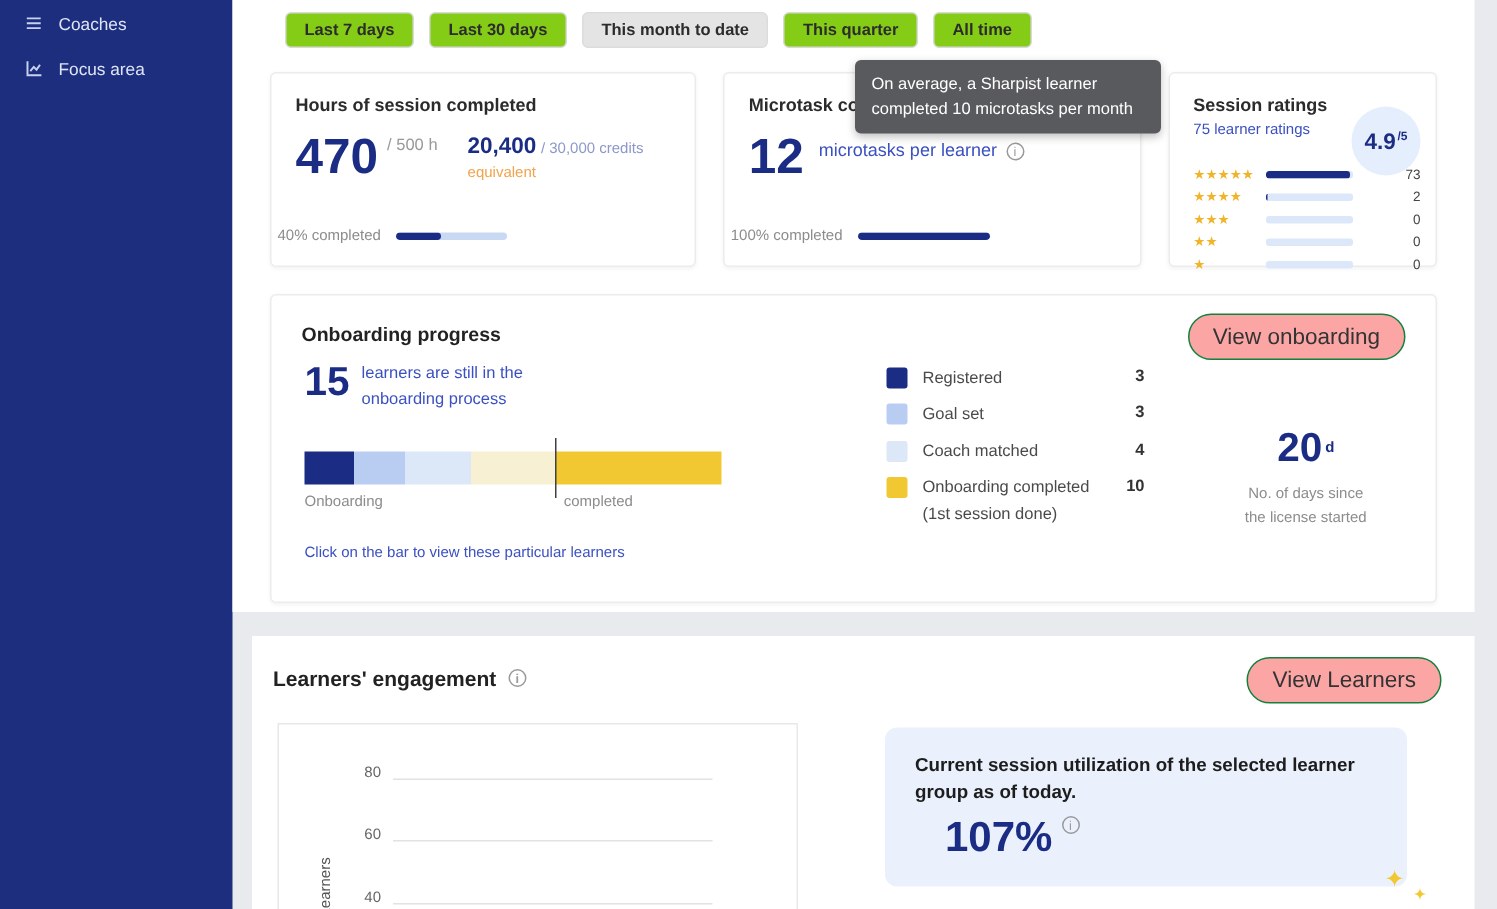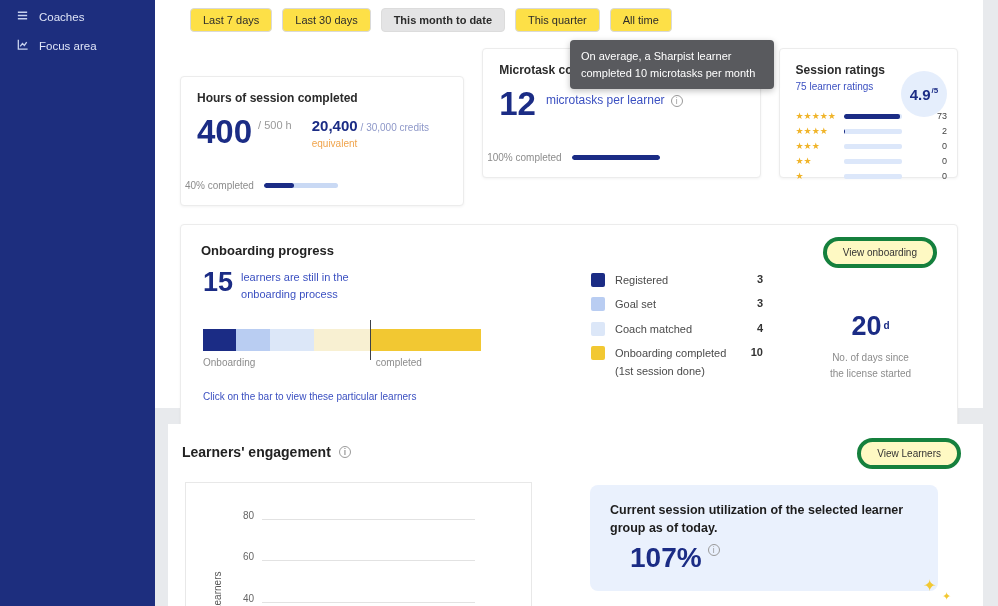--- a/index.html
+++ b/index.html
@@ -12,27 +12,27 @@
   .side-item{display:flex;align-items:center;gap:10px;padding:7px 16px;color:#dfe5f7;font-size:11.5px;cursor:pointer;}
   .side-item svg{flex:none;}
 
   
   .main{position:absolute;left:155px;top:0;right:0;bottom:0;}
   .panel-top{position:absolute;left:0;top:0;right:15px;height:408px;background:#fff;}
   .panel-bottom{position:absolute;left:13px;top:424px;right:15px;bottom:0;background:#fff;overflow:hidden;}
 
   
   .filters{display:flex;gap:10px;margin:8px 0 0 35px;}
-  .filter-btn{font-family:inherit;font-size:11px;color:#2c2c2c;background:#fde047;border:1px solid #d9d9d9;border-radius:4px;padding:5px 12px;cursor:pointer;white-space:nowrap;}
+  .filter-btn{font-family:inherit;font-size:11px;color:#2c2c2c;background:#84cc16;border:1px solid #d9d9d9;border-radius:4px;padding:5px 12px;cursor:pointer;white-space:nowrap;font-weight:bold;}
   .filter-btn.active{background:#e4e4e5;border-color:#dcdcdc;font-weight:bold;}
 
   
   .cards-row{display:flex;gap:18px;margin:16px 25px 0 25px;}
   .card{position:relative;background:#fff;border:1px solid #ececec;border-radius:4px;box-shadow:0 1px 3px rgba(0,0,0,.05);height:130px;box-sizing:border-box;padding:14px 16px;}
-  .card-hours{flex:1.72;margin-top:28px;}.card-micro{flex:1.68;}.card-ratings{flex:1;}
+  .card-hours{flex:1.72;}.card-micro{flex:1.68;}.card-ratings{flex:1;}
   .card-title{font-size:12px;font-weight:bold;color:#2b2b2b;}
   .value-row{display:flex;align-items:flex-start;margin-top:10px;}
   .big-num{font-size:33px;font-weight:bold;color:#1b2c85;line-height:1;}
   .target{font-size:11px;color:#999;margin:4px 0 0 6px;}
   .credits{margin-left:20px;margin-top:2px;}
   .credits-val{font-size:15px;font-weight:bold;color:#1b2c85;}
   .credits-target{font-size:10px;color:#8d97c8;margin-left:3px;}
   .credits-note{font-size:10px;color:#f0a44c;margin-top:3px;}
   .unit-text{font-size:12px;color:#3b50c1;margin:6px 0 0 10px;}
   .bottom-row{position:absolute;left:4px;bottom:14px;display:flex;align-items:center;gap:10px;}
@@ -49,21 +49,21 @@
   .ratings-list{position:absolute;left:16px;right:10px;top:62px;}
   .rating-row{display:flex;align-items:center;margin-bottom:5px;}
   .stars{width:48px;font-size:9px;color:#f0b429;line-height:1;}
   .rating-track{width:58px;height:5px;background:#dce7fa;border-radius:2px;position:relative;overflow:hidden;}
   .rating-fill{position:absolute;left:0;top:0;height:100%;background:#1b2c85;border-radius:2px;width:0;}
   .rating-count{flex:1;text-align:right;font-size:9px;color:#444;}
 
   
   .onboarding-card{position:relative;margin:18px 25px 0 25px;height:204px;background:#fff;border:1px solid #ececec;border-radius:4px;box-shadow:0 1px 3px rgba(0,0,0,.05);}
   .ob-title{position:absolute;left:20px;top:18px;font-size:13px;font-weight:bold;color:#222;}
-  .pill-btn{position:absolute;background:#fef9c3;border:4px solid #15803d;border-radius:16px;padding:6px 16px;font-size:10px;color:#333;font-family:inherit;cursor:pointer;white-space:nowrap;}
+  .pill-btn{position:absolute;background:#fca5a5;border:1px solid #15803d;border-radius:16px;padding:6px 16px;font-size:15px;color:#333;font-family:inherit;cursor:pointer;white-space:nowrap;}
   .ob-view{right:20px;top:12px;}
   .ob-count-row{position:absolute;left:22px;top:44px;display:flex;}
   .ob-count{font-size:27px;font-weight:bold;color:#1b2c85;line-height:1;}
   .ob-caption{font-size:11px;color:#3b50c1;margin-left:8px;width:150px;line-height:1.55;}
   .bar-wrap{position:absolute;left:22px;top:104px;width:278px;}
   .stacked-bar{display:flex;height:22px;}
   .completed-divider{position:absolute;top:-9px;height:40px;width:1px;background:#3e4148;}
   .bar-label{position:absolute;top:28px;font-size:10px;color:#8c8c8c;}
   .bar-label.left{left:0;}
   .ob-link{position:absolute;left:22px;top:166px;font-size:10px;color:#3b50c1;cursor:pointer;}
@@ -133,21 +133,21 @@
         <button class="filter-btn active">This month to date</button>
         <button class="filter-btn">This quarter</button>
         <button class="filter-btn">All time</button>
       </div>
 
       <div class="cards-row">
 
         <div class="card card-hours">
           <div class="card-title">Hours of session completed</div>
           <div class="value-row">
-            <span class="big-num">400</span>
+            <span class="big-num">470</span>
             <span class="target">/ 500 h</span>
             <div class="credits">
               <span class="credits-val">20,400</span><span class="credits-target">/ 30,000 credits</span>
               <div class="credits-note">equivalent</div>
             </div>
           </div>
           <div class="bottom-row">
             <span class="progress-label">40% completed</span>
             <span class="progress-track">
                 <span class="progress-fill" style="width: 40%;"></span>

